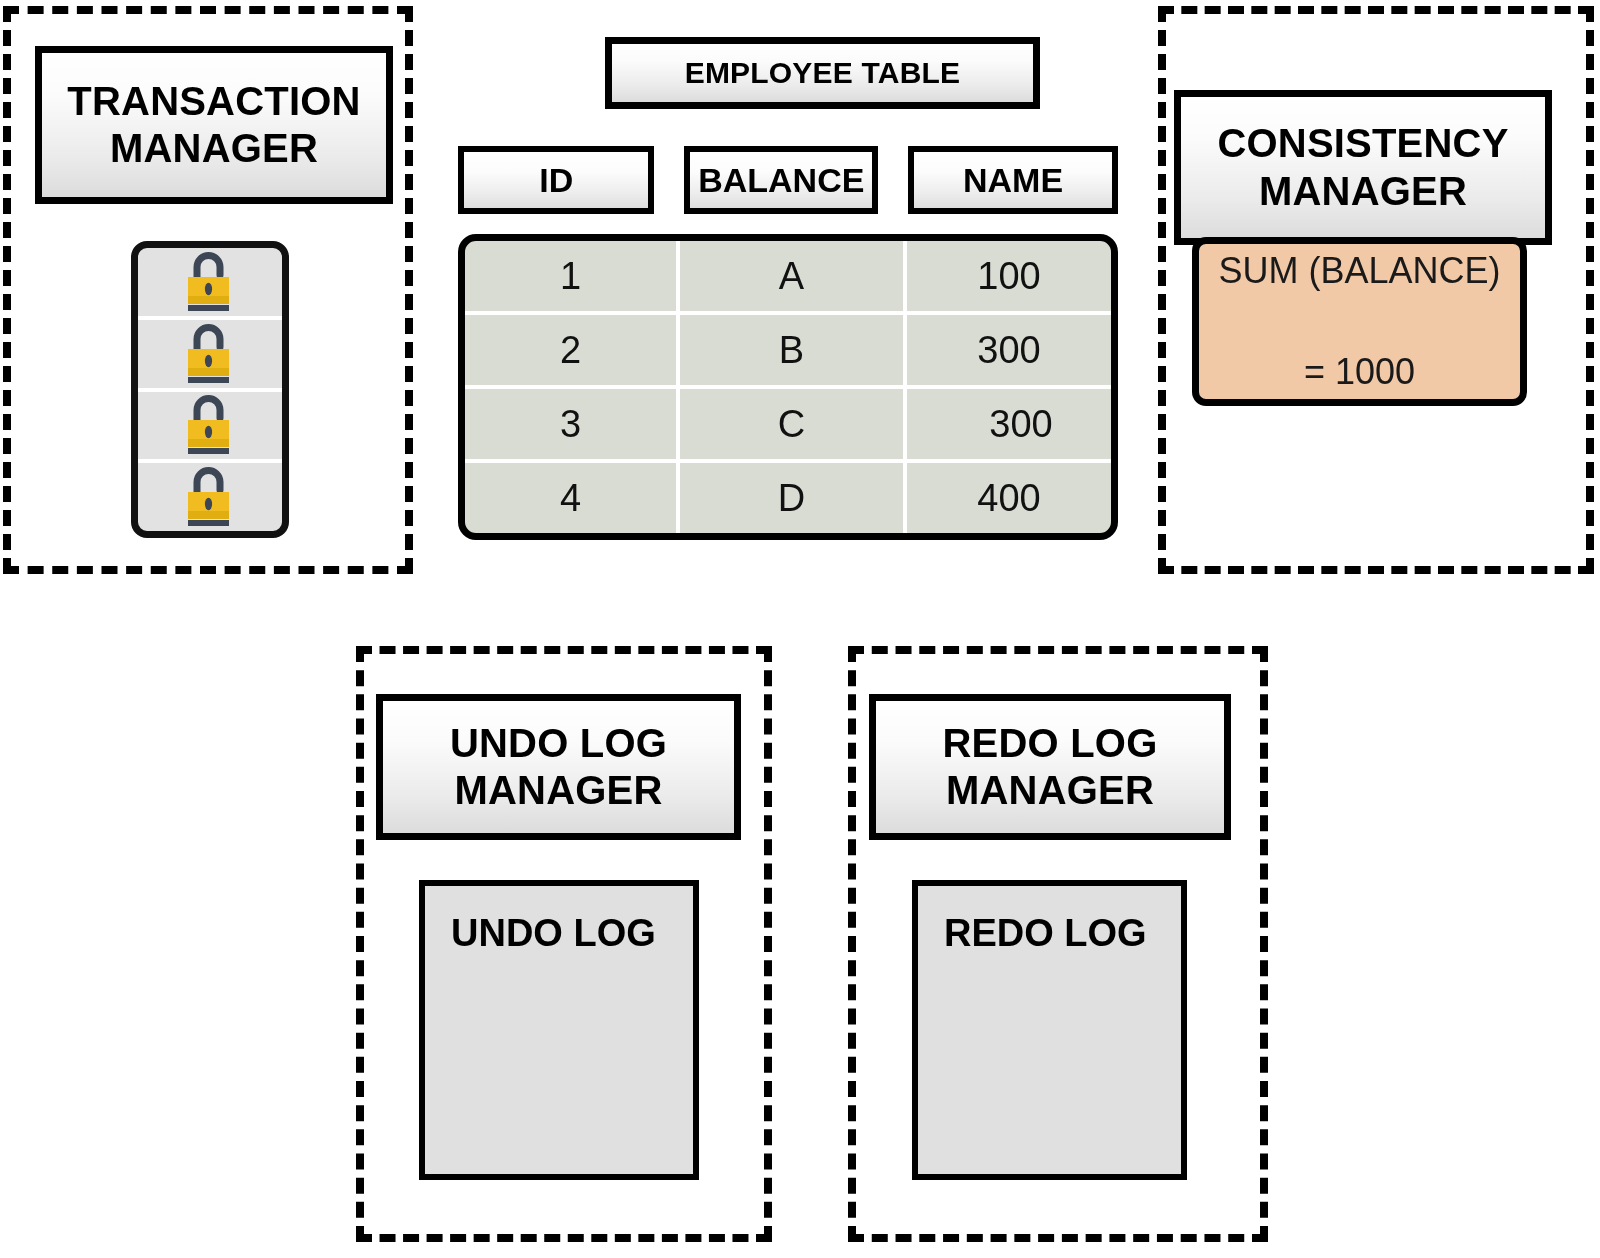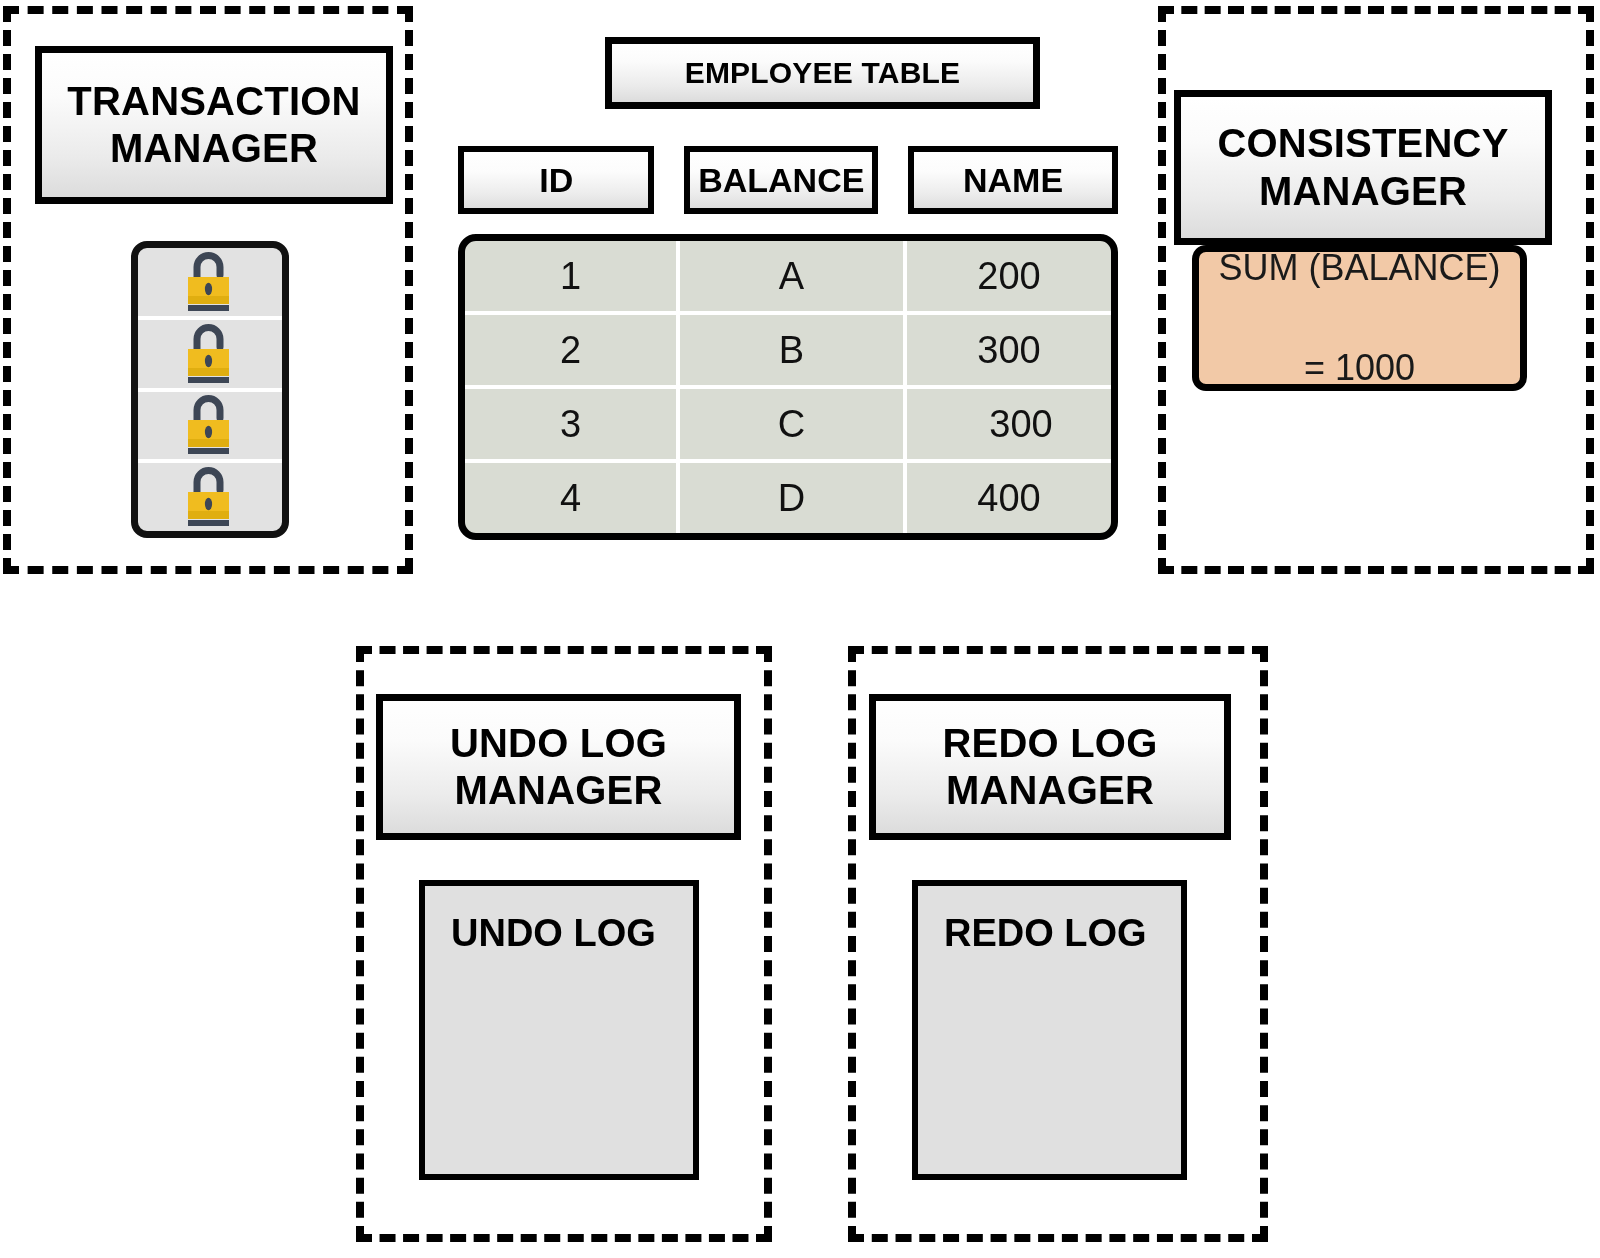--- a/index.html
+++ b/index.html
@@ -205,21 +205,21 @@
     </div>
     <div class="th" style="width:233px;">
       <span>NAME</span>
     </div>
   </div>
 
   <div class="tbody" style="left:458px; top:234px; width:660px; height:306px;">
     <div class="trow">
       <div class="tcell" style="width:215px;">1</div>
       <div class="tcell" style="width:227px;">A</div>
-      <div class="tcell" style="flex:1;">200</div>
+      <div class="tcell" style="flex:1;">100</div>
     </div>
     <div class="trow">
       <div class="tcell" style="width:215px;">2</div>
       <div class="tcell" style="width:227px;">B</div>
       <div class="tcell" style="flex:1;">300</div>
     </div>
     <div class="trow">
       <div class="tcell" style="width:215px;">3</div>
       <div class="tcell" style="width:227px;">C</div>
       <div class="tcell" style="flex:1;padding-left:24px;">300</div>
@@ -231,21 +231,21 @@
     </div>
   </div>
 
   <div class="panel" style="left:1158px; top:6px; width:436px; height:568px;"></div>
 
   <div class="plate plate-title" style="left:1174px; top:48px; width:378px; height:155px; flex-direction:column;margin-top:42px;">
     <span>CONSISTENCY</span>
     <span>MANAGER</span>
   </div>
 
-  <div class="sumbox" style="left:1192px; top:245px; width:335px; height:146px;gap:48px;">
+  <div class="sumbox" style="left:1192px; top:237px; width:335px; height:169px;gap:48px;">
     <span>SUM (BALANCE)</span>
     <span>= 1000</span>
   </div>
 
   <div class="panel" style="left:356px; top:646px; width:416px; height:596px;"></div>
 
   <div class="plate plate-title" style="left:376px; top:694px; width:365px; height:146px; flex-direction:column;">
     <span>UNDO LOG</span>
     <span>MANAGER</span>
   </div>

